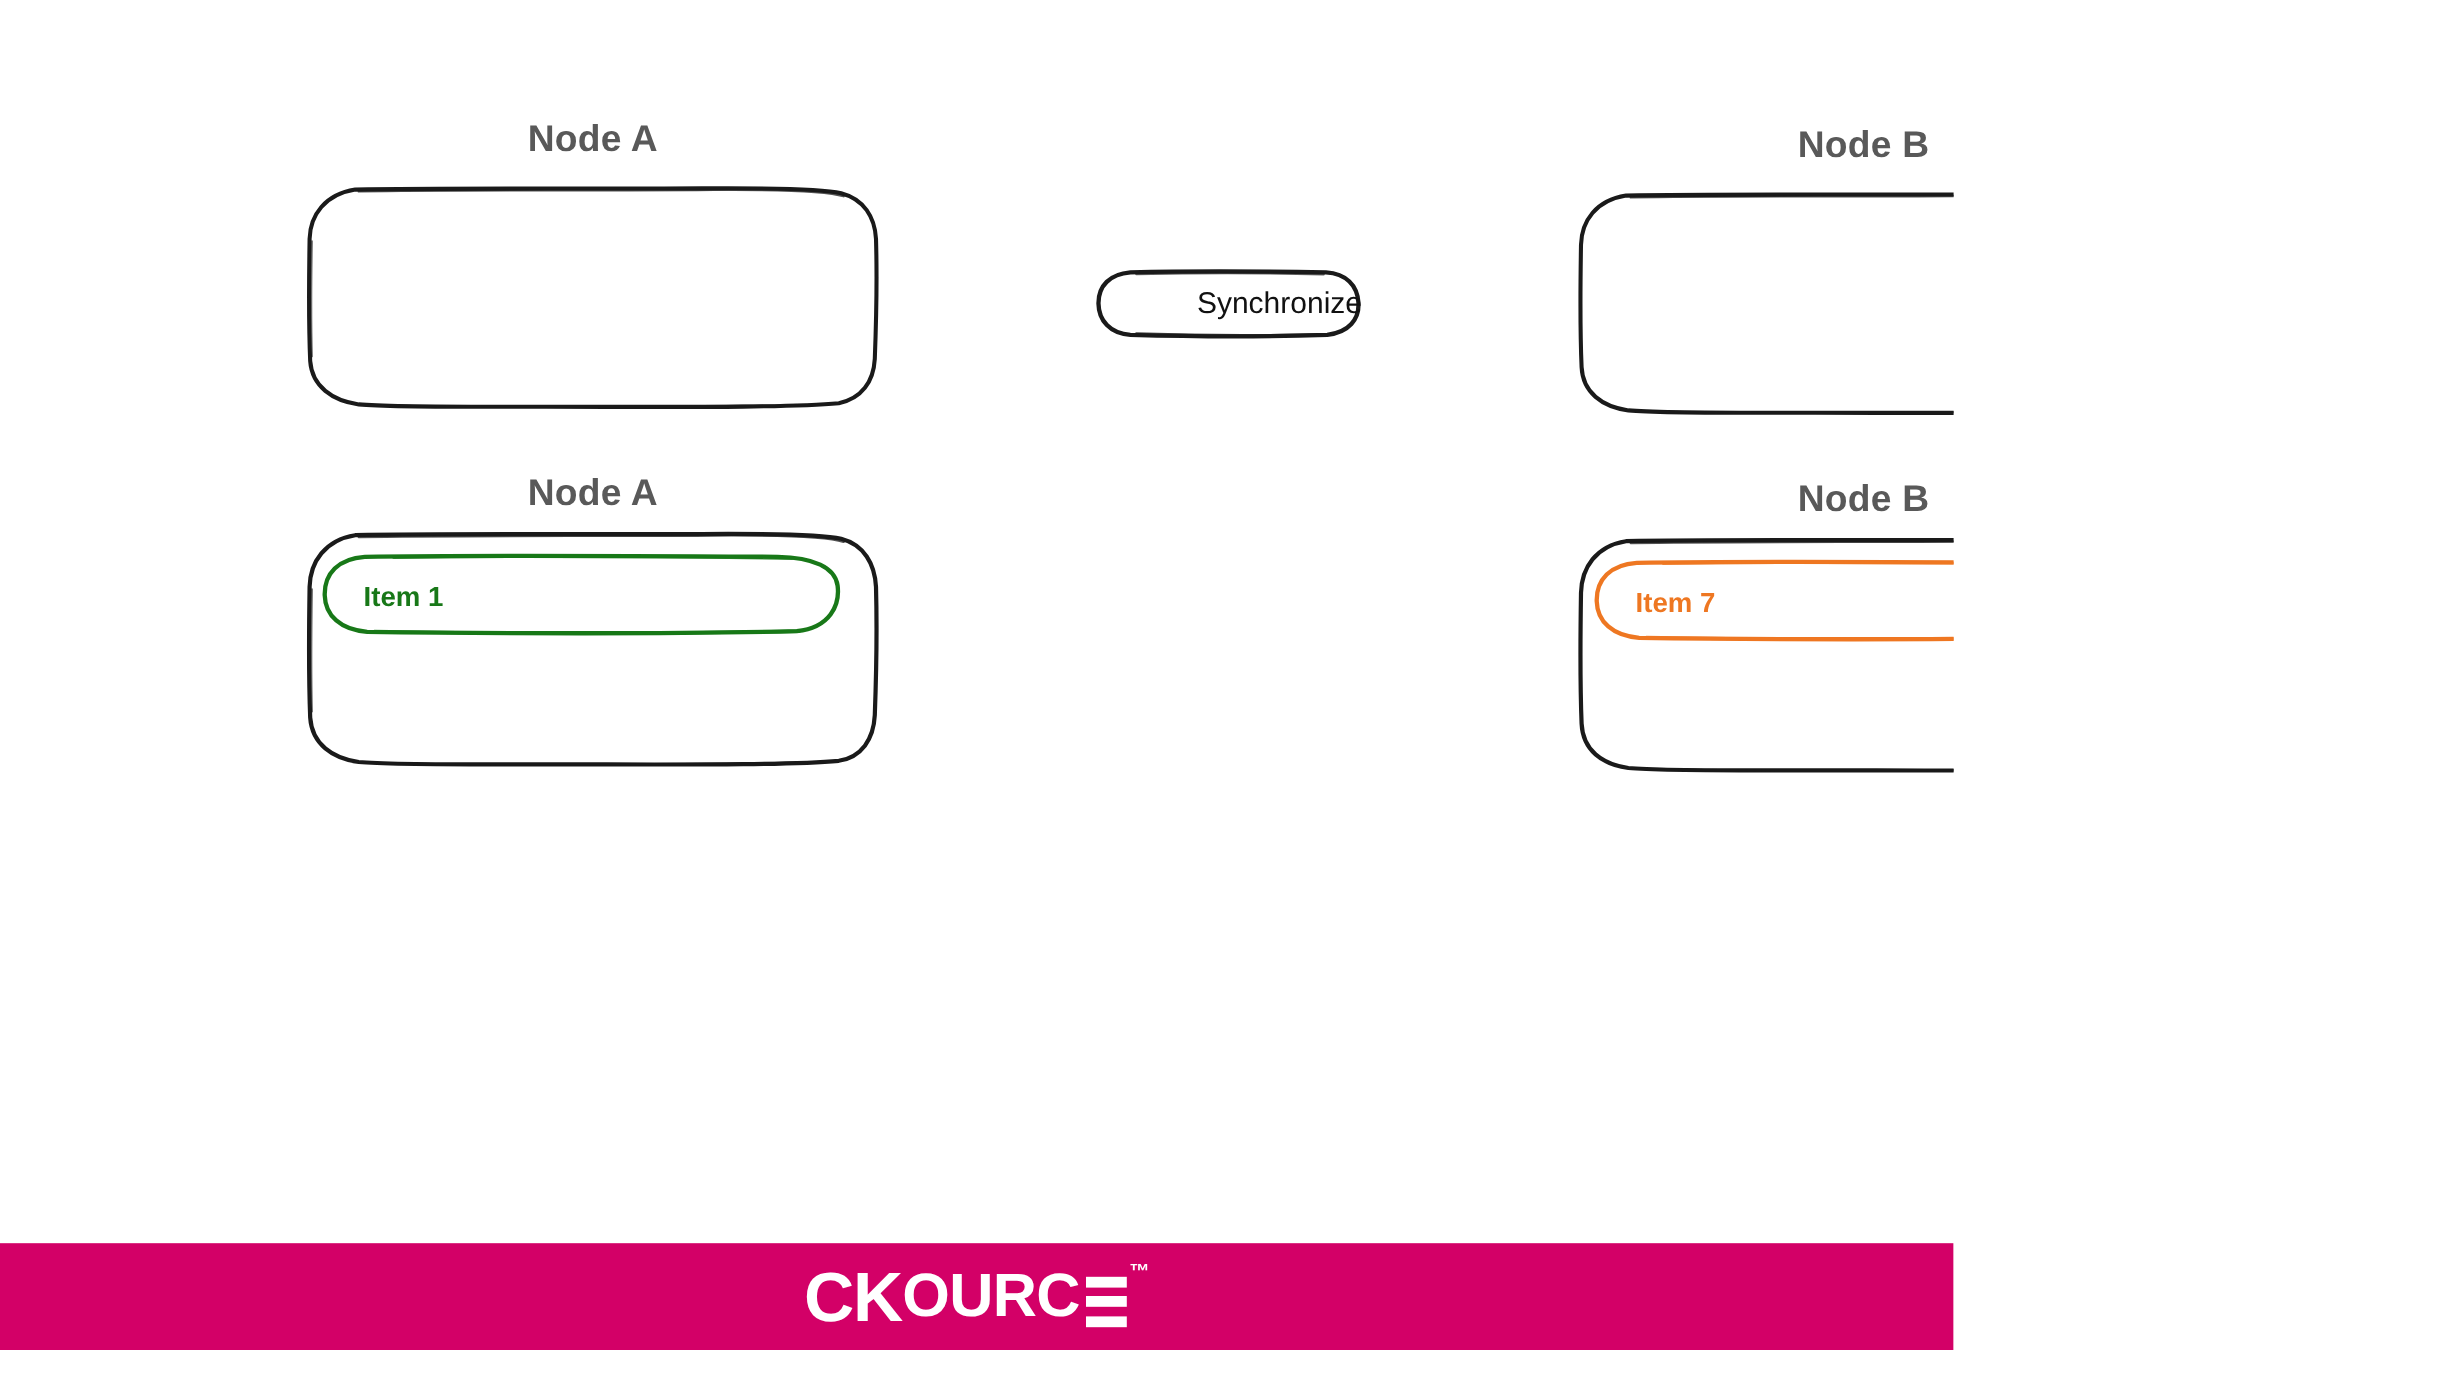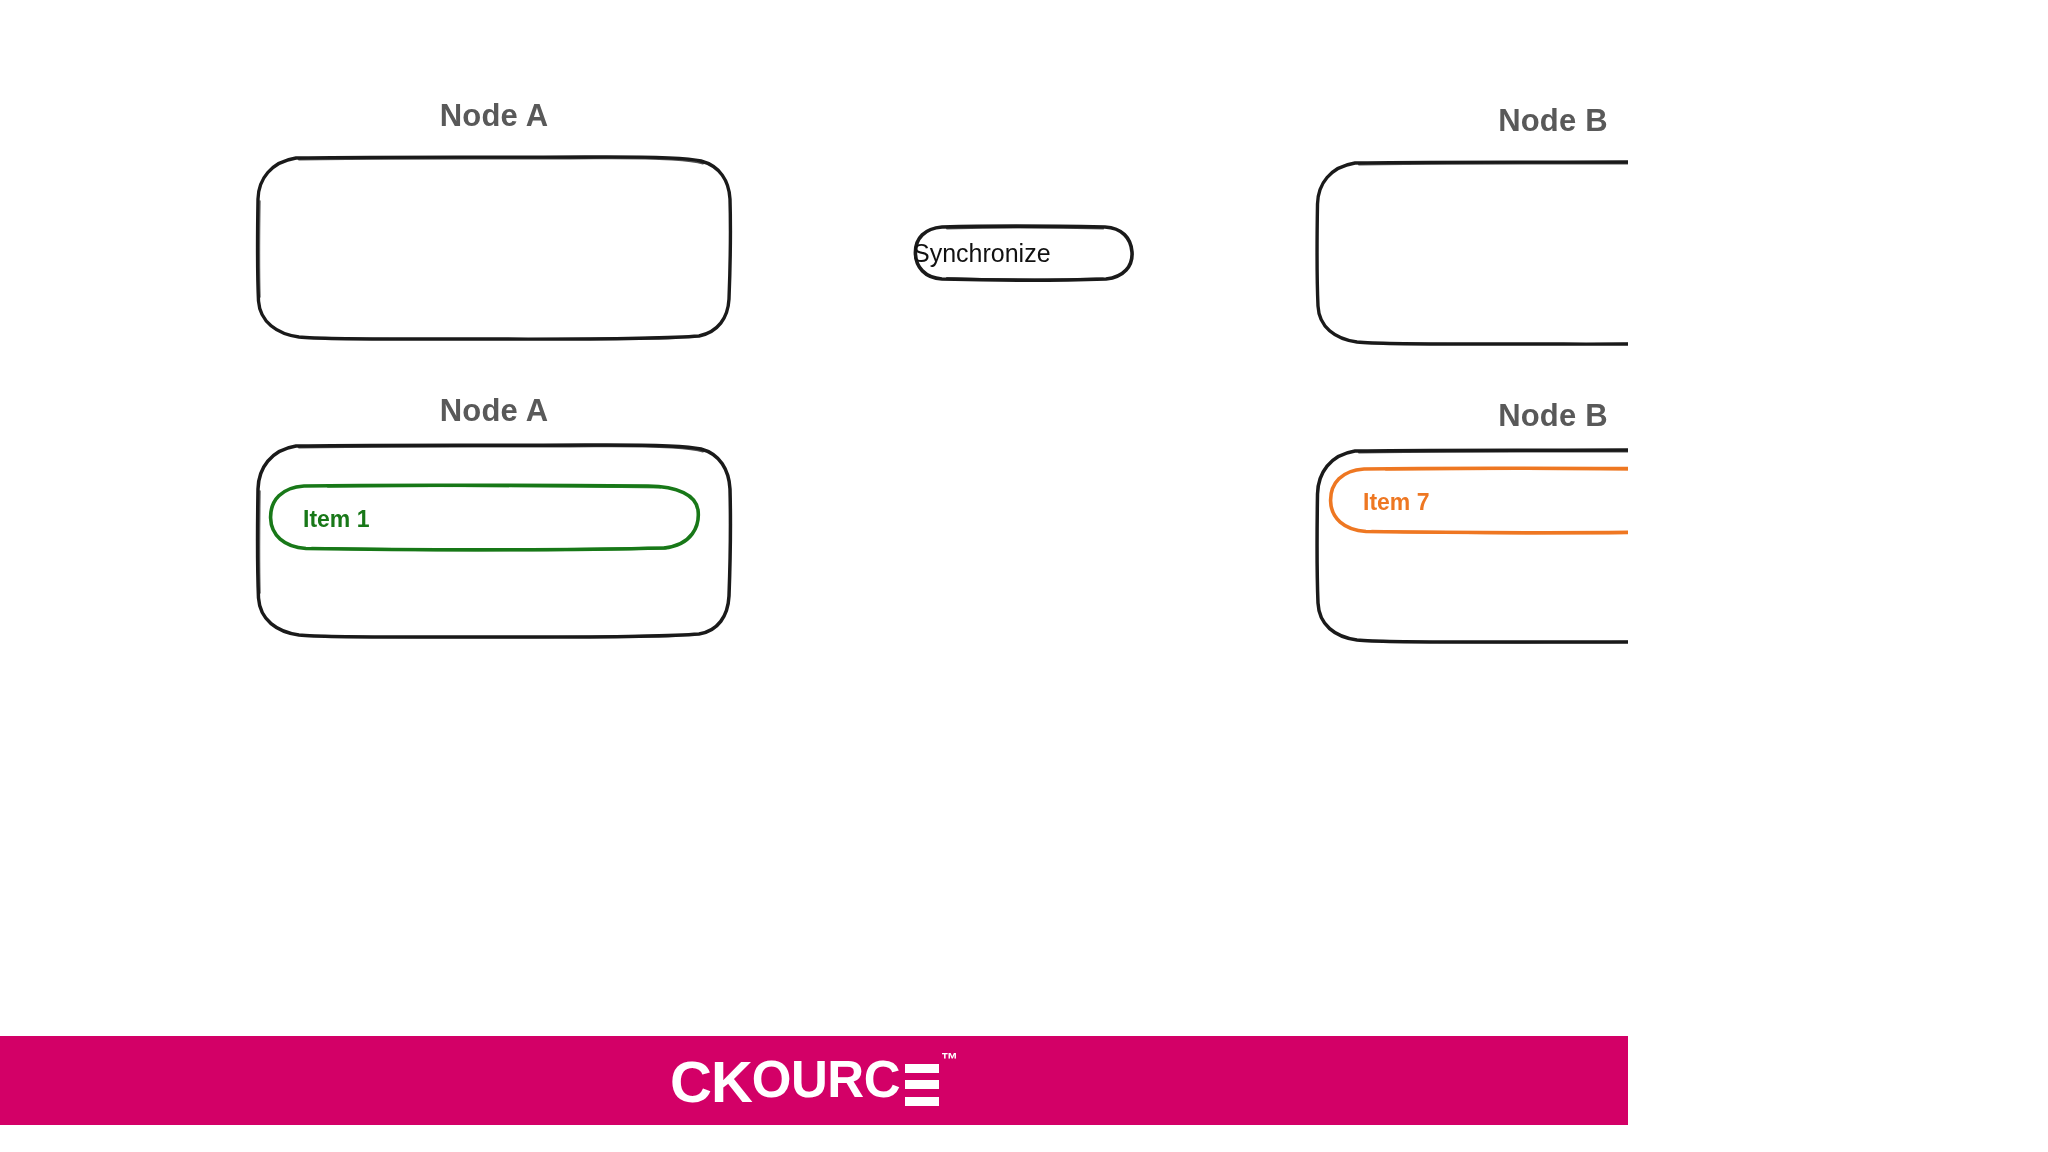--- a/index.html
+++ b/index.html
@@ -65,21 +65,21 @@
     position: absolute;
   }
   .sync-button svg {
     display: block;
     overflow: visible;
   }
   .sync-label {
     position: absolute;
     left: 0;
     width: 100%;
-    text-align: left;
+    text-align: right;
     font-size: 25px;
     font-weight: normal;
     color: #111111;
     line-height: 1;
     white-space: nowrap;
   }
 
   
   .footer-bar {
     position: absolute;
@@ -187,21 +187,21 @@
                  C 465 11, 474 27, 475 46 C 476 84, 475 126, 474 153
                  C 473 173, 463 188, 444 191 C 400 195, 300 194, 200 194
                  C 130 194, 70 194.5, 44 192 C 22 189, 5 177, 3.5 155
                  C 2 118, 2.5 78, 3 46 C 3.5 25, 16 7, 41 3 Z" fill="#ffffff" stroke="#1a1a1a" stroke-width="3.5" stroke-linecap="round" stroke-linejoin="round"></path>
         <path d="M44 4.5 C 130 3, 260 4, 340 3.2 C 398 2.8, 434 4, 448 8.5" fill="none" stroke="#1a1a1a" stroke-width="2" stroke-linecap="round" opacity="0.75"></path>
         <path d="M5 150 C 4 115, 4.5 78, 5 48" fill="none" stroke="#1a1a1a" stroke-width="1.7" stroke-linecap="round" opacity="0.6"></path>
         <path d="M50 192.5 C 150 195.5, 330 194.5, 430 192" fill="none" stroke="#1a1a1a" stroke-width="2" stroke-linecap="round" opacity="0.7"></path>
       </svg>
     </div>
 
-    <div class="item-pill" style="left:13px; top:66px;margin-top:22px;">
+    <div class="item-pill" style="left:13px; top:66px;">
       <svg width="442" height="70" viewBox="0 0 442 70" aria-hidden="true">
         <path d="M36 3 C 120 1.6, 280 2.4, 380 3 C 410 3.4, 428 12, 430 27
                  C 432 43, 424 62, 396 65 C 300 67.4, 140 67, 38 65.5
                  C 16 64, 3 52, 2.6 35 C 2.2 17, 14 4.4, 36 3 Z" fill="#ffffff" stroke="#187818" stroke-width="3.6" stroke-linecap="round" stroke-linejoin="round"></path>
         <path d="M60 3.6 C 160 2.4, 300 3, 392 4.4" fill="none" stroke="#187818" stroke-width="2.4" stroke-linecap="round" opacity="0.8"></path>
         <path d="M44 65.2 C 150 67.6, 300 67, 398 65" fill="none" stroke="#187818" stroke-width="2.8" stroke-linecap="round" opacity="0.85"></path>
       </svg>
       <div class="item-label" style="left:35px; top:25px; color:#187818;">Item 1</div>
     </div>
   </div>

